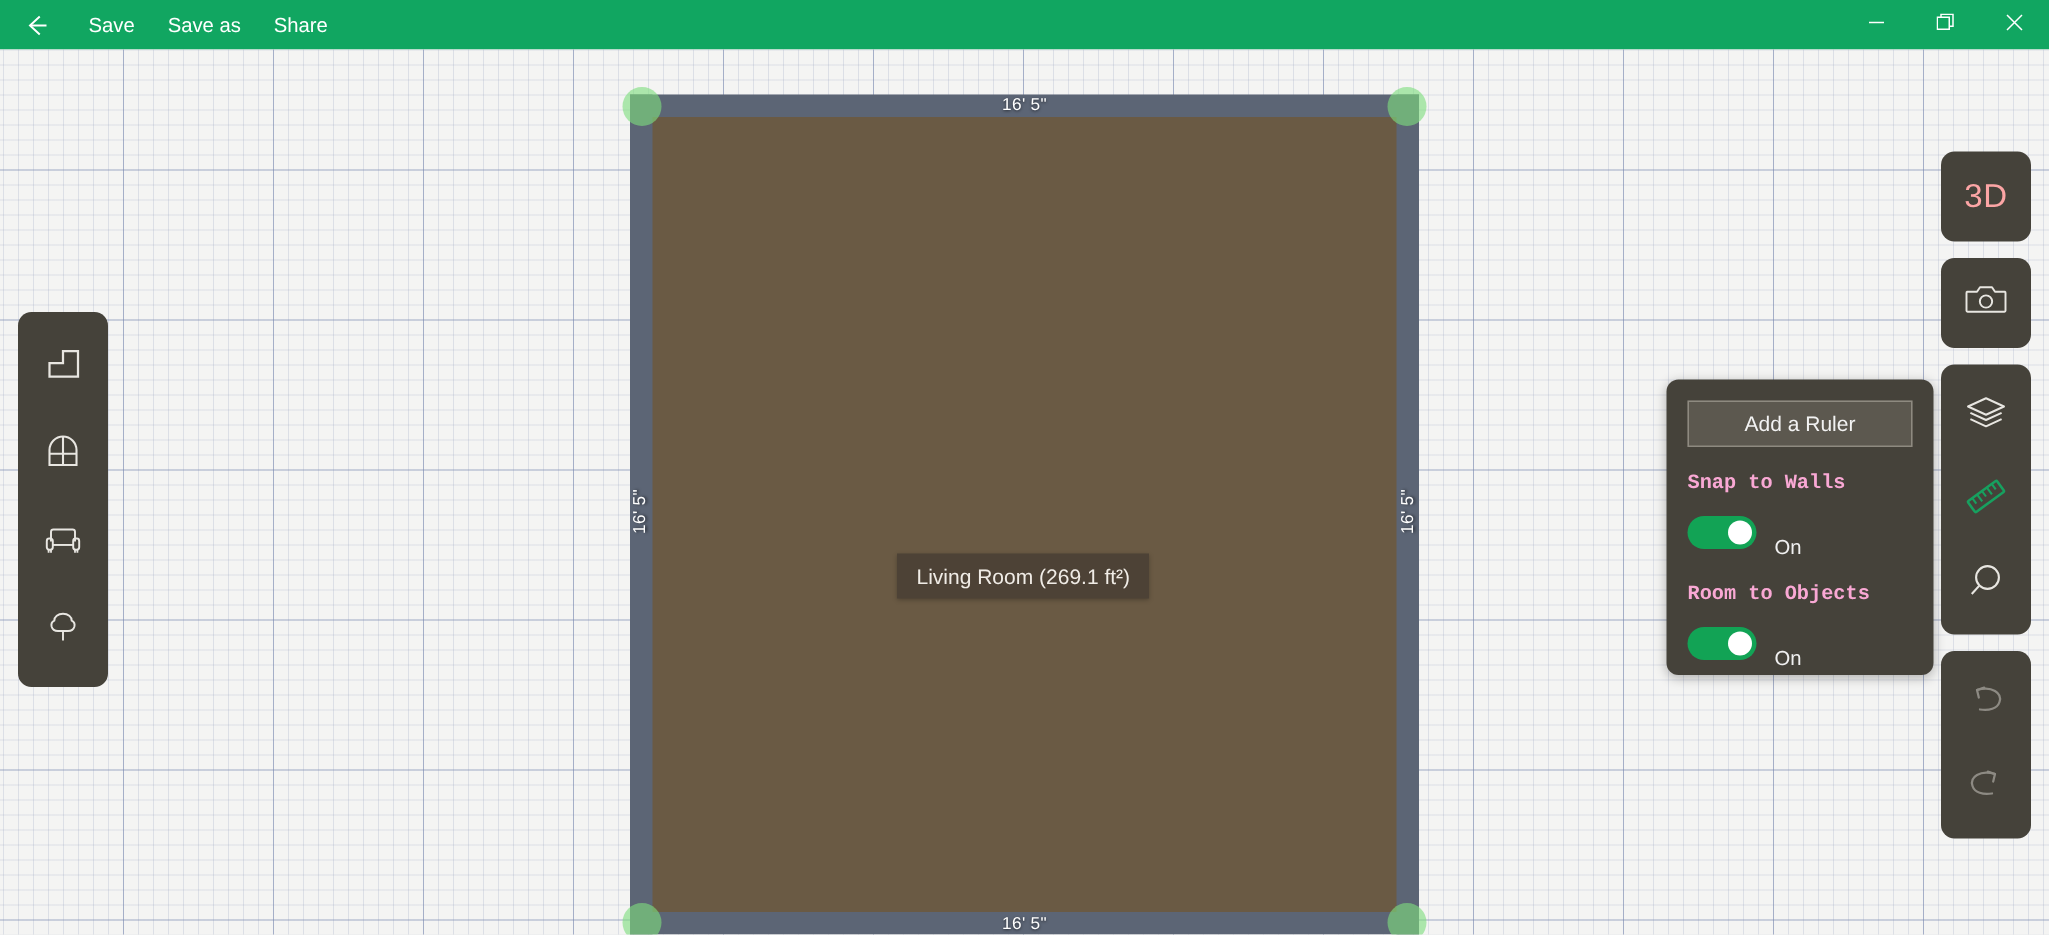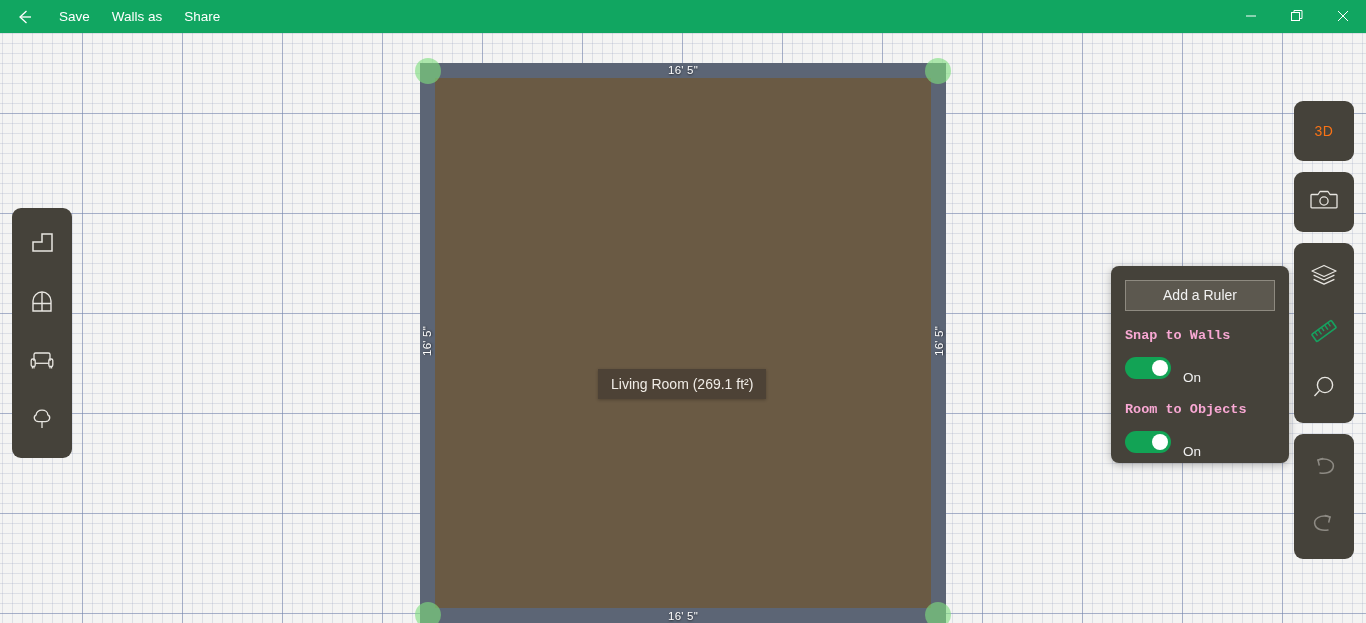--- a/index.html
+++ b/index.html
@@ -109,25 +109,25 @@
     display: flex; flex-direction: column; align-items: center;
   }
   #grp-3d     { top: 68px;  height: 60px; justify-content: center; }
   #grp-photo  { top: 139px; height: 60px; justify-content: center; }
   #grp-tools  { top: 210px; height: 180px; justify-content: space-around; padding: 6px 0; }
   #grp-history{ top: 401px; height: 125px; justify-content: space-around; padding: 6px 0; }
   .tool-btn {
     width: 48px; height: 48px; display: flex; align-items: center;
     justify-content: center; cursor: pointer; border-radius: 5px;
   }
-  #label-3d { color: #f97316; font-size: 14px; letter-spacing: 0.5px; }
+  #label-3d { color: #fca5a5; font-size: 22px; letter-spacing: 0.5px; }
 
   
   #settings-panel {
-    position: absolute; left: 1111px; top: 233px; width: 178px; height: 197px;
+    position: absolute; left: 1111px; top: 220px; width: 178px; height: 197px;
     background: #45423a; border-radius: 8px; padding: 14px;
     box-shadow: 0 2px 8px rgba(0,0,0,0.28);
   }
   #add-ruler-btn {
     display: block; width: 100%; height: 31px;
     background: #5c584f; border: 1px solid #8e8a80;
     color: #f2f2f2; font-size: 14px; font-family: inherit;
     cursor: pointer; line-height: 29px; text-align: center;
   }
   .setting-title {
@@ -152,21 +152,21 @@
   <div class="back-btn">
     <span>
       <svg width="20" height="20" viewBox="0 0 20 20">
         <path d="M12.5 4 L6 10 L12.5 16" fill="none" stroke="#ffffff" stroke-width="1.3"></path>
         <path d="M6 10 L17 10" stroke="#ffffff" stroke-width="1.3"></path>
       </svg>
     </span>
   </div>
 
   <div class="menu-item">Save</div>
-  <div class="menu-item">Walls as</div>
+  <div class="menu-item">Save as</div>
   <div class="menu-item">Share</div>
 
   <div id="win-controls">
     <div class="win-btn">
       <span>
         <svg width="12" height="12" viewBox="0 0 12 12">
           <path d="M1 6 L11 6" stroke="#ffffff" stroke-width="1"></path>
         </svg>
       </span>
     </div>

